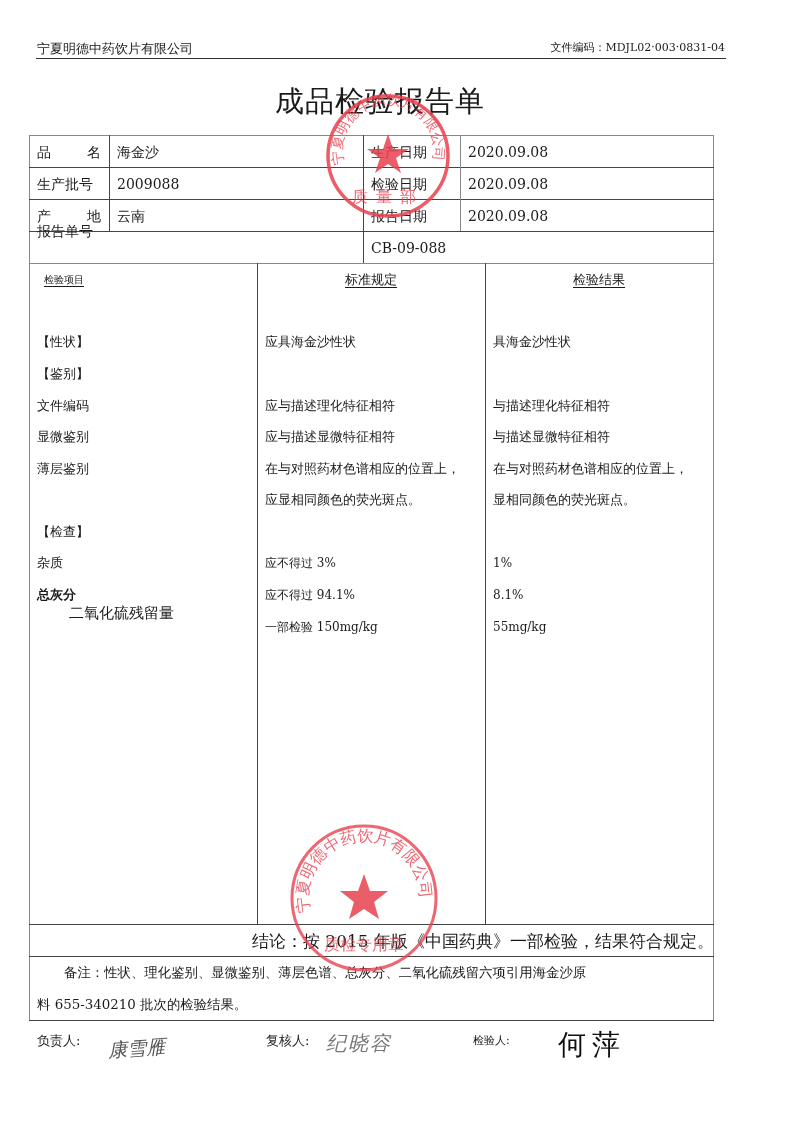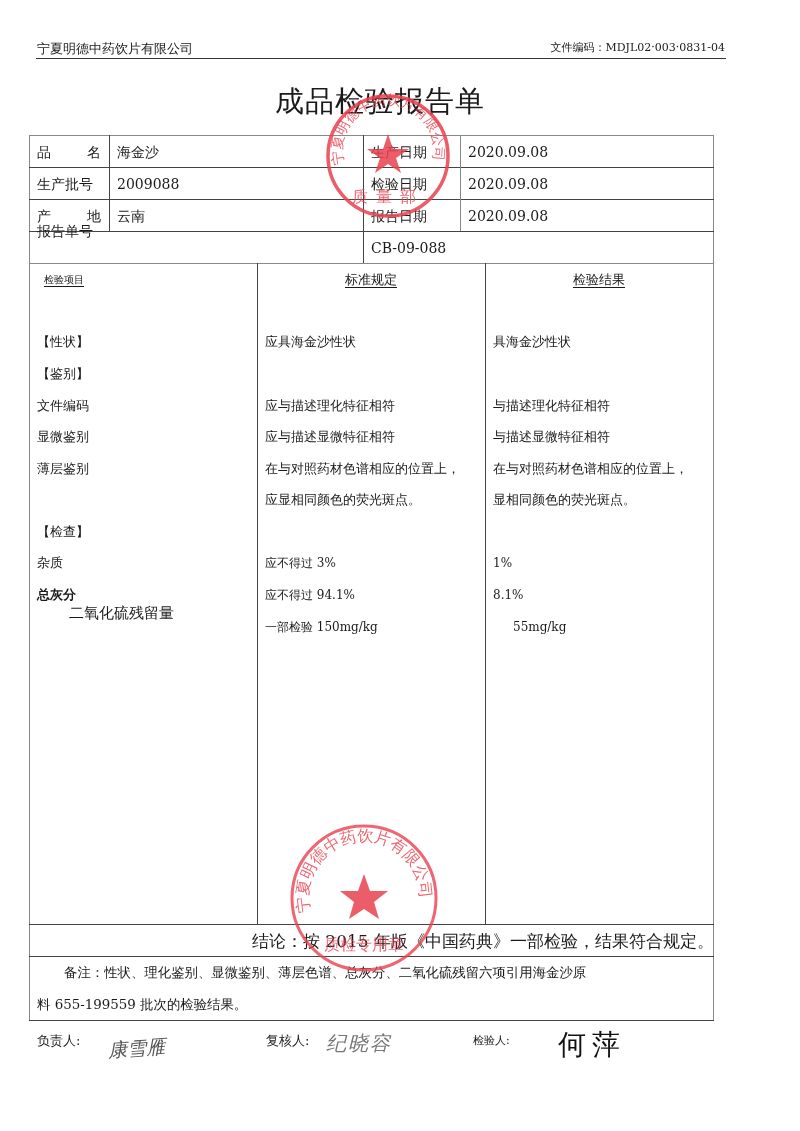--- a/index.html
+++ b/index.html
@@ -109,26 +109,26 @@
     <div class="cell-t" style="left:493px; top:554px; font-size:12px;">1%</div>
   </div>
   <div>
     <div class="cell-t" style="left:37px; top:586px; font-size:13px;font-weight:bold;">总灰分</div>
     <div class="cell-t" style="left:265px; top:586px; font-size:12px;">应不得过 94.1%</div>
     <div class="cell-t" style="left:493px; top:586px; font-size:12px;">8.1%</div>
   </div>
   <div>
     <div class="cell-t" style="left:37px; top:604px; font-size:15px;margin-left:32px;">二氧化硫残留量</div>
     <div class="cell-t" style="left:265px; top:618px; font-size:12px;">一部检验 150mg/kg</div>
-    <div class="cell-t" style="left:493px; top:618px; font-size:12px;margin-left:20px;">55mg/kg</div>
+    <div class="cell-t" style="left:493px; top:618px; font-size:12px;">55mg/kg</div>
   </div>
 
   <div class="cell-t" style="left:29px; width:685px; top:932px; text-align:right; font-size:17px;">结论：按 2015 年版《中国药典》一部检验，结果符合规定。</div>
   <div class="cell-t" style="left:64px; top:964px; font-size:13.4px;">备注：性状、理化鉴别、显微鉴别、薄层色谱、总灰分、二氧化硫残留六项引用海金沙原</div>
-  <div class="cell-t" style="left:37px; top:996px; font-size:13.4px;">料 655-199559 批次的检验结果。</div>
+  <div class="cell-t" style="left:37px; top:996px; font-size:13.4px;">料 655-340210 批次的检验结果。</div>
 </div>
 
 <svg class="seal" style="left:324px; top:92px;" width="128" height="128" viewBox="0 0 128 128">
   <circle cx="64" cy="64" r="60" fill="none" stroke="#e8414f" stroke-width="3.5" opacity="0.85"></circle>
   <polygon points="64,42 69,57 85,57 72,66 77,81 64,72 51,81 56,66 43,57 59,57" fill="#e8414f" opacity="0.85"></polygon>
   <defs>
       <path id="arc1" d="M 20 72 A 46 46 0 1 1 108 72"></path>
     </defs>
   <text font-size="14" fill="#e8414f" opacity="0.8" font-family="DejaVu Sans, sans-serif"><textPath href="#arc1">宁夏明德中药饮片有限公司</textPath></text>
   <text x="64" y="110" text-anchor="middle" font-size="16" fill="#e8414f" opacity="0.8" letter-spacing="8" font-family="DejaVu Sans, sans-serif">质量部</text>

